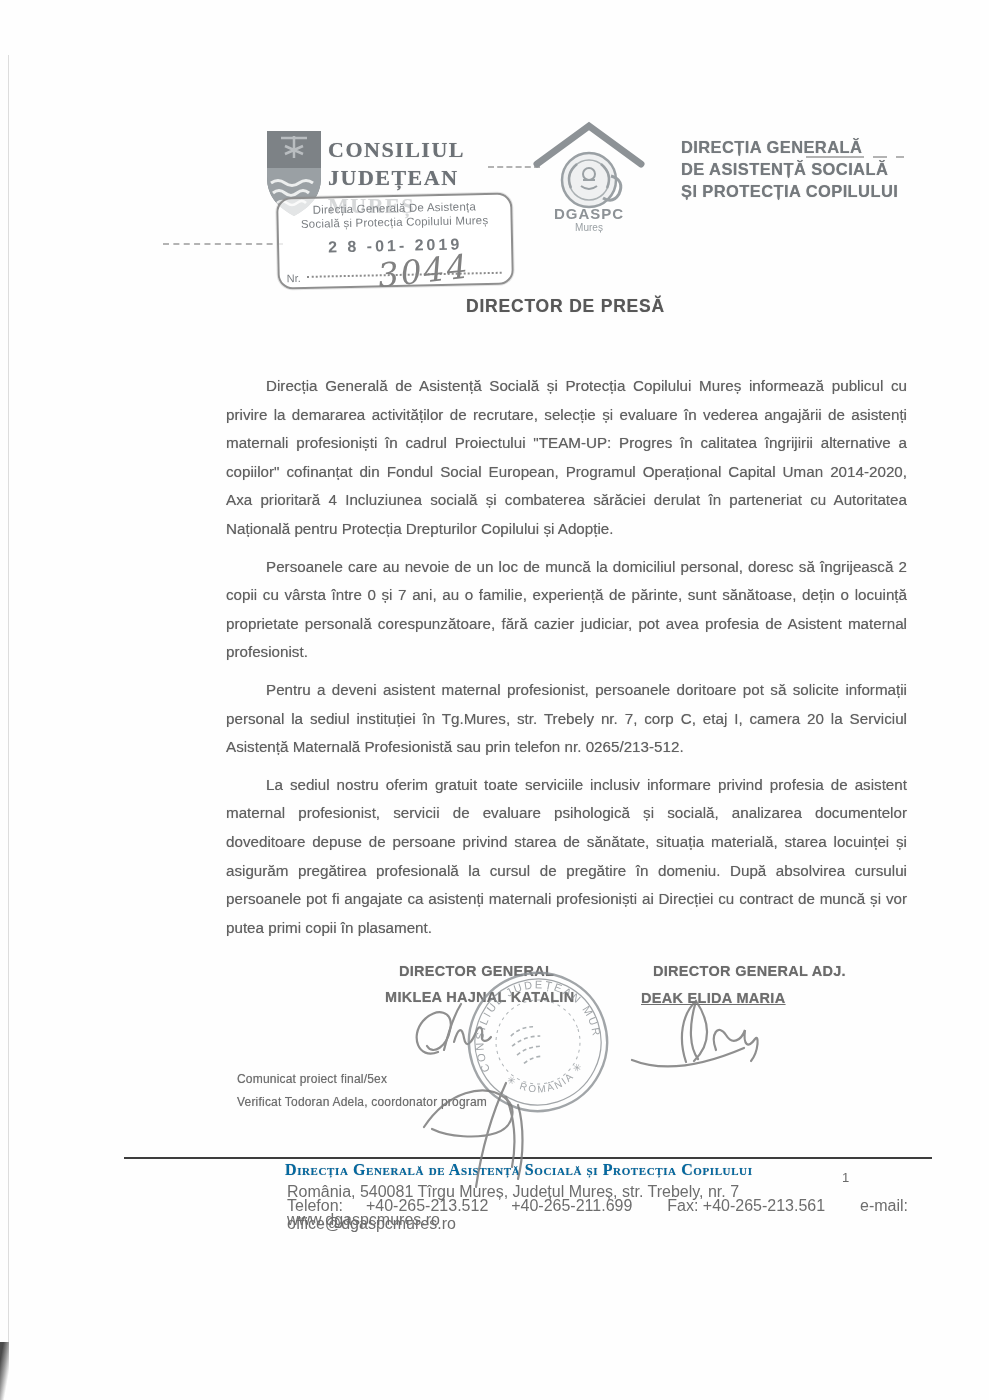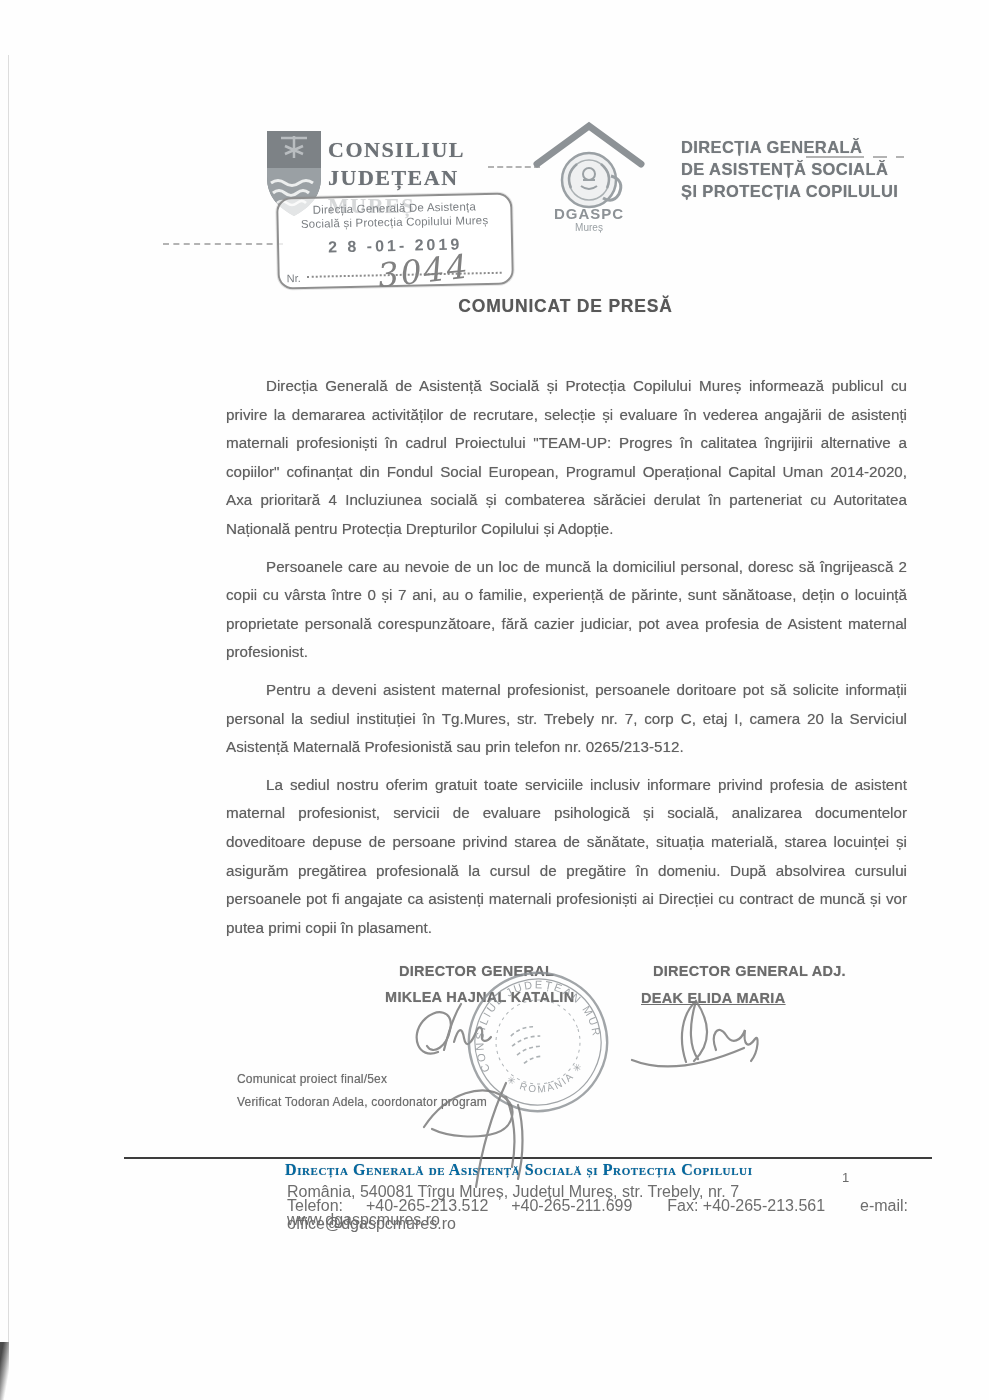--- a/index.html
+++ b/index.html
@@ -133,21 +133,21 @@
     <text x="56" y="103" text-anchor="middle" font-size="15" font-weight="bold" fill="#8d9296" letter-spacing="1">DGASPC</text>
     <text x="56" y="115" text-anchor="middle" font-size="10" fill="#9aa0a4">Mureș</text>
   </svg>
 
   <div class="dgaspc-text fuzz">
     <div>DIRECȚIA GENERALĂ</div>
     <div>DE ASISTENȚĂ SOCIALĂ</div>
     <div>ȘI PROTECȚIA COPILULUI</div>
   </div>
 
-  <div class="doc-title fuzz">COMUNICAT DE PRESĂ</div>
+  <div class="doc-title fuzz">DIRECTOR DE PRESĂ</div>
 
   <div class="body-text fuzz">
     <p>Direcția Generală de Asistență Socială și Protecția Copilului Mureș informează publicul cu privire la demararea activităților de recrutare, selecție și evaluare în vederea angajării de asistenți maternali profesioniști în cadrul Proiectului "TEAM-UP: Progres în calitatea îngrijirii alternative a copiilor" cofinanțat din Fondul Social European, Programul Operațional Capital Uman 2014-2020,  Axa prioritară 4 Incluziunea socială și combaterea sărăciei derulat în parteneriat cu Autoritatea Națională pentru Protecția Drepturilor Copilului și Adopție.</p>
     <p>Persoanele care au nevoie de un loc de muncă la domiciliul personal, doresc să îngrijească 2 copii cu vârsta între 0 și 7 ani, au o familie, experiență de părinte, sunt sănătoase, dețin o locuință proprietate personală corespunzătoare, fără cazier judiciar, pot avea profesia de Asistent maternal profesionist.</p>
     <p>Pentru a deveni asistent maternal profesionist, persoanele doritoare pot să solicite informații personal la sediul instituției în Tg.Mures, str. Trebely nr. 7, corp C, etaj I, camera 20  la Serviciul Asistență Maternală Profesionistă sau prin telefon nr. 0265/213-512.</p>
     <p>La sediul nostru oferim gratuit toate serviciile inclusiv informare privind profesia de asistent maternal profesionist, servicii de evaluare psihologică și socială, analizarea documentelor doveditoare depuse de persoane privind starea de sănătate, situația materială, starea locuinței și  asigurăm pregătirea profesională la cursul de pregătire în domeniu. După absolvirea cursului persoanele pot fi angajate ca asistenți maternali profesioniști ai Direcției cu contract de muncă și vor putea primi copii în plasament.</p>
   </div>
 
   <div class="sig-role role-left fuzz">DIRECTOR GENERAL</div>
   <div class="sig-name name-left fuzz">MIKLEA HAJNAL KATALIN</div>

